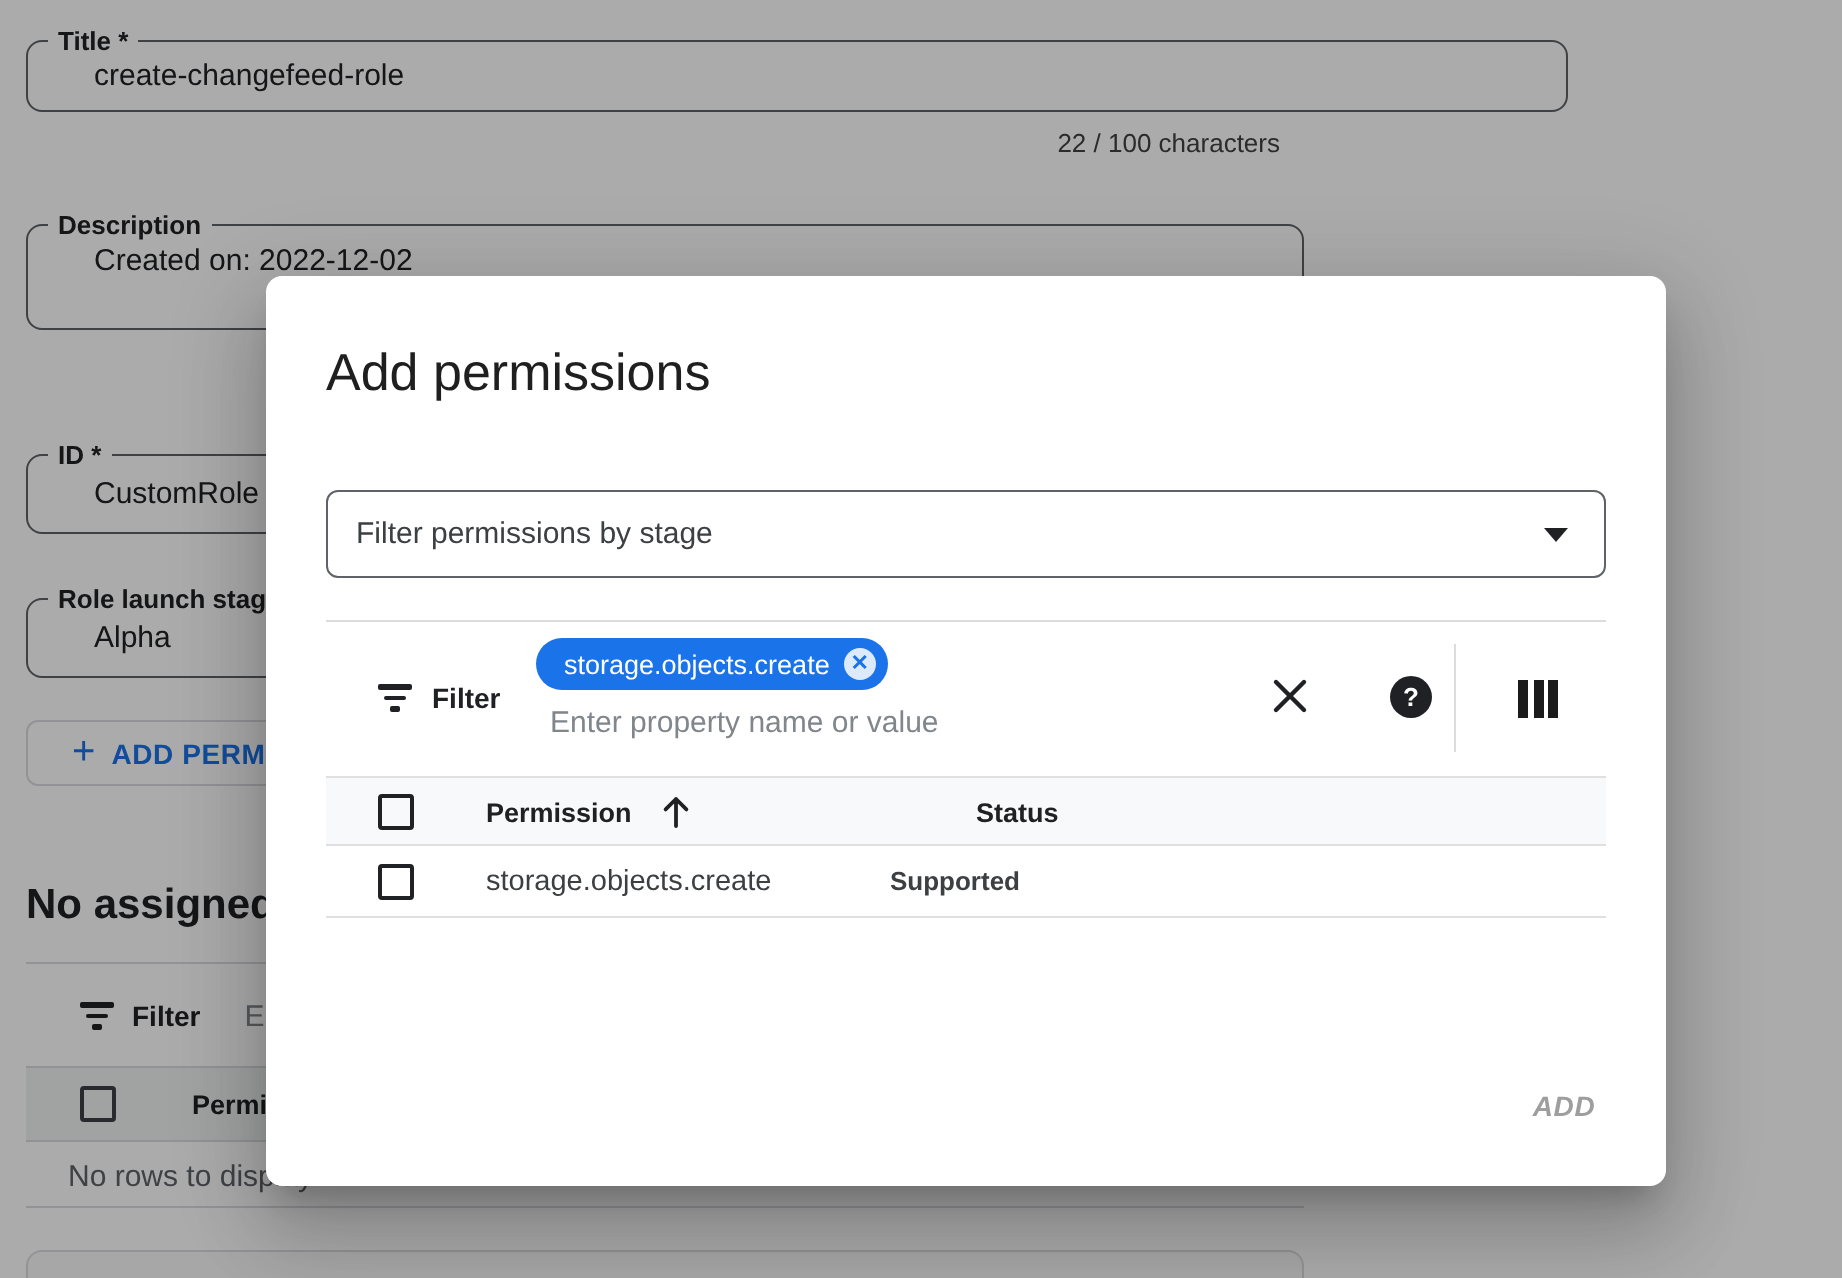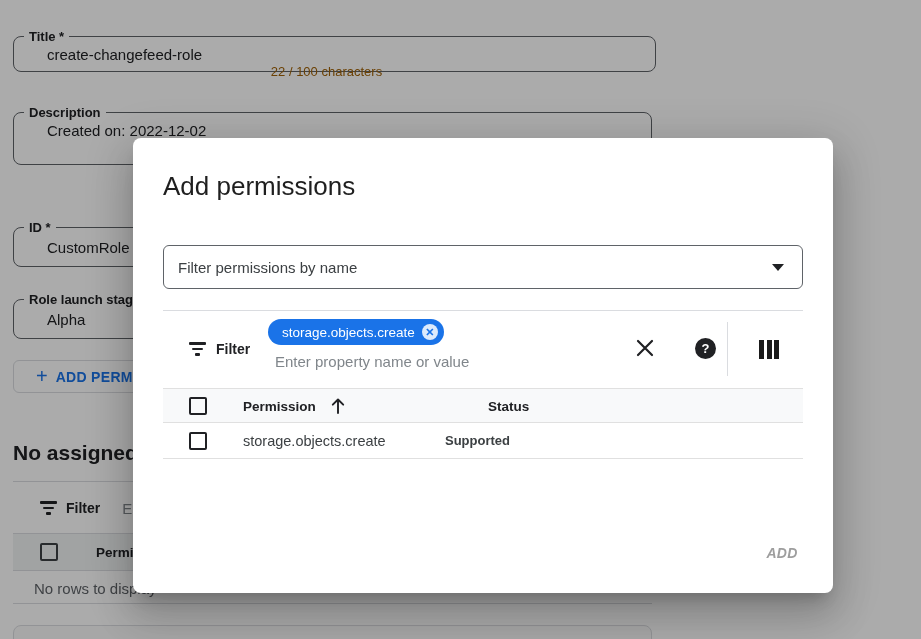--- a/index.html
+++ b/index.html
@@ -5,24 +5,24 @@
   html,body{margin:0;padding:0;background:#e9e9e9;}
   *{box-sizing:border-box;font-family:"Liberation Sans",sans-serif;}
   .page{position:relative;width:921px;height:639px;background:#fff;overflow:hidden;}
 
   
   .bg-layer{position:absolute;inset:0;z-index:1;}
   .field{position:absolute;border:1px solid #5f6368;border-radius:8px;background:#fff;}
   .field-label{position:absolute;top:-8px;left:10px;background:#fff;padding:0 5px;
     font-size:13px;font-weight:700;color:#202124;white-space:nowrap;line-height:15px;}
   .field-value{position:absolute;left:13px;font-size:15px;color:#202124;white-space:nowrap;margin-left:20px;}
-  .f-title{left:13px;top:36px;width:643px;height:36px;}
+  .f-title{left:13px;top:20px;width:771px;height:36px;}
   .f-title .field-value{top:50%;transform:translateY(-50%);}
-  .char-counter{position:absolute;left:13px;top:64px;width:627px;text-align:center;
-    font-size:13px;color:#a16207;}
+  .char-counter{position:absolute;left:13px;top:64px;width:627px;text-align:right;
+    font-size:13px;color:#404040;}
   .f-desc{left:13px;top:112px;width:639px;height:53px;}
   .f-desc .field-value{top:9px;}
   .f-id{left:13px;top:227px;width:639px;height:40px;}
   .f-id .field-value{top:50%;transform:translateY(-50%);}
   .f-stage{left:13px;top:299px;width:639px;height:40px;}
   .f-stage .field-value{top:50%;transform:translateY(-50%);}
 
   .add-perm-btn{position:absolute;left:13px;top:360px;width:170px;height:33px;
     background:#fff;border:1px solid #dadce0;border-radius:6px;display:flex;align-items:center;}
   .add-perm-plus{font-size:20px;font-weight:400;color:#1a73e8;margin:0 8px 2px 22px;line-height:20px;}
@@ -158,21 +158,21 @@
     <div class="bg-bottom-box"></div>
   </div>
 
   <div class="scrim"></div>
 
   <div class="dialog">
 
     <div class="dlg-title">Add permissions</div>
 
     <div class="role-select">
-      <span class="role-select-text">Filter permissions by name</span>
+      <span class="role-select-text">Filter permissions by stage</span>
       <span class="chev-down"></span>
     </div>
 
     <div class="tb-divider"></div>
 
     <span class="funnel dlg-funnel">
         <i></i>
         <i></i>
         <i></i>
       </span>

